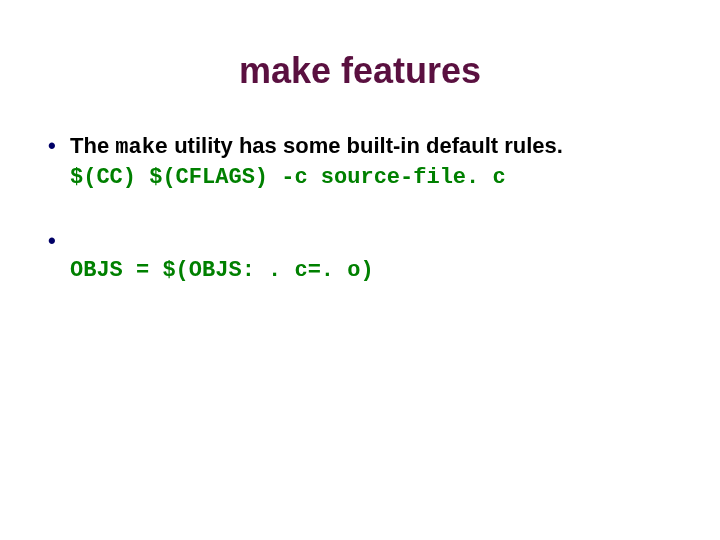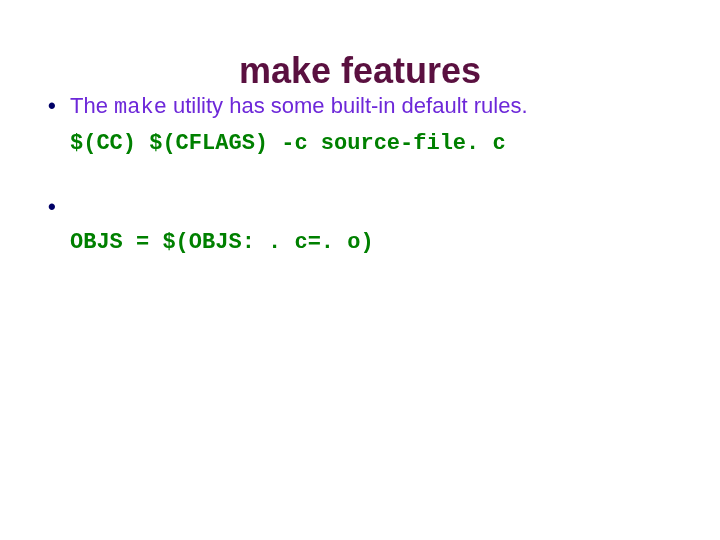--- a/index.html
+++ b/index.html
@@ -17,52 +17,53 @@
     height: 540px;
     padding: 0;
     position: relative;
   }
   .title {
     text-align: center;
     font-size: 36px;
     font-weight: bold;
     color: #5a1040;
     margin-top: 50px;
+    margin-bottom: 40px;
     letter-spacing: 0px;
   }
   ul.bullets {
     list-style: none;
     padding: 0 40px 0 40px;
     margin: 0;
   }
   ul.bullets > li {
     position: relative;
     padding-left: 30px;
     font-size: 22px;
-    font-weight: normal;
-    color: #6d28d9;
+    font-weight: bold;
+    color: #000000;
     line-height: 1.25;
     margin-bottom: 2px;
   }
   ul.bullets > li::before {
     content: "•";
     position: absolute;
     left: 8px;
     top: 0;
     color: #000066;
     font-size: 22px;
     font-weight: bold;
   }
   .code-line {
     font-family: "Courier New", Courier, monospace;
     font-size: 22px;
     font-weight: bold;
     color: #008000;
     margin-left: 70px;
-    margin-top: 8px;
+    margin-top: 2px;
     margin-bottom: 2px;
     line-height: 1.25;
   }
   .spacer {
     height: 34px;
   }
   
   .inline-mono {
     font-family: "Courier New", Courier, monospace;
   }

